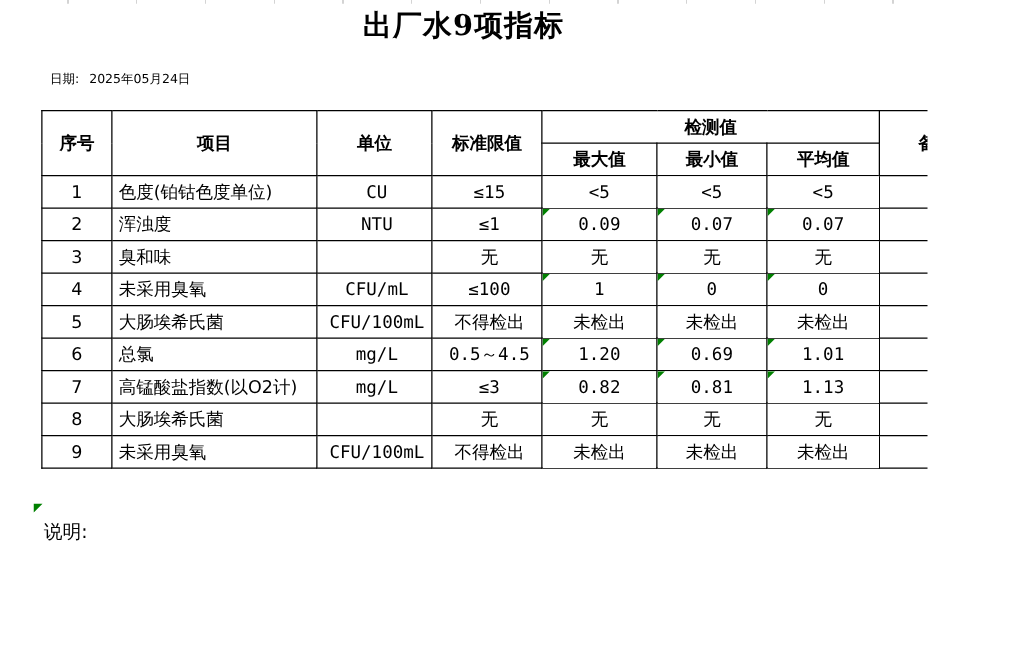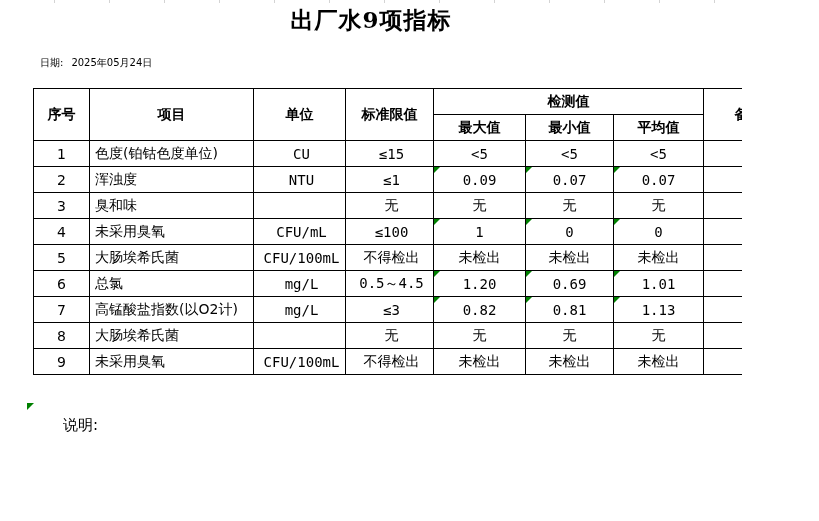--- a/index.html
+++ b/index.html
@@ -63,21 +63,20 @@
   }
   .flag-standalone {
     position:absolute; left:27px; top:403px;
     width:0; height:0;
     border-top:7px solid #008000;
     border-right:7px solid transparent;
   }
   .notes-heading {
     position:absolute; left:35px; top:416px;
     font-size:15px;
-    margin-left:28px;
   }
   .notes {
     position:absolute; left:36px; top:450px;
     font-size:14px; line-height:20px;
   }
 </style>
 </head>
 <body>
 
 <div class="page">

